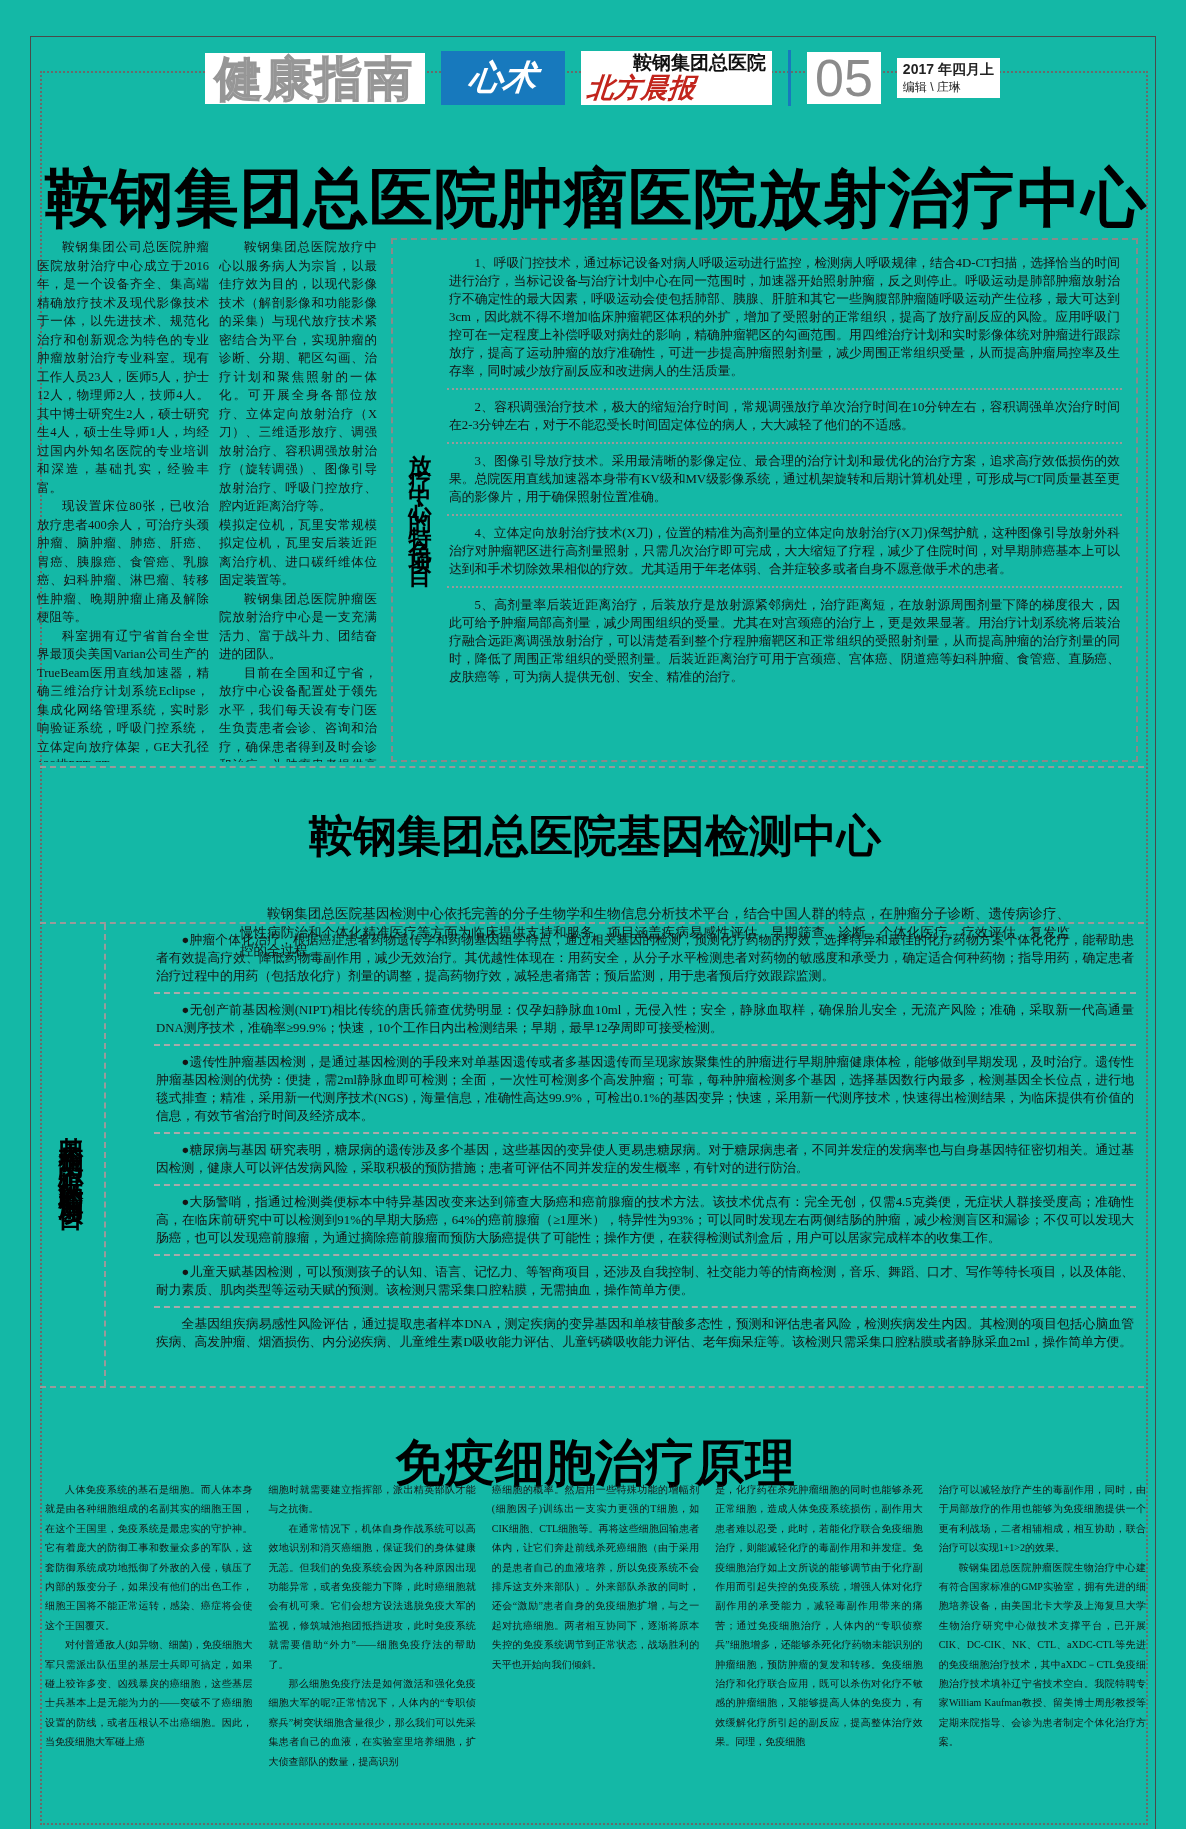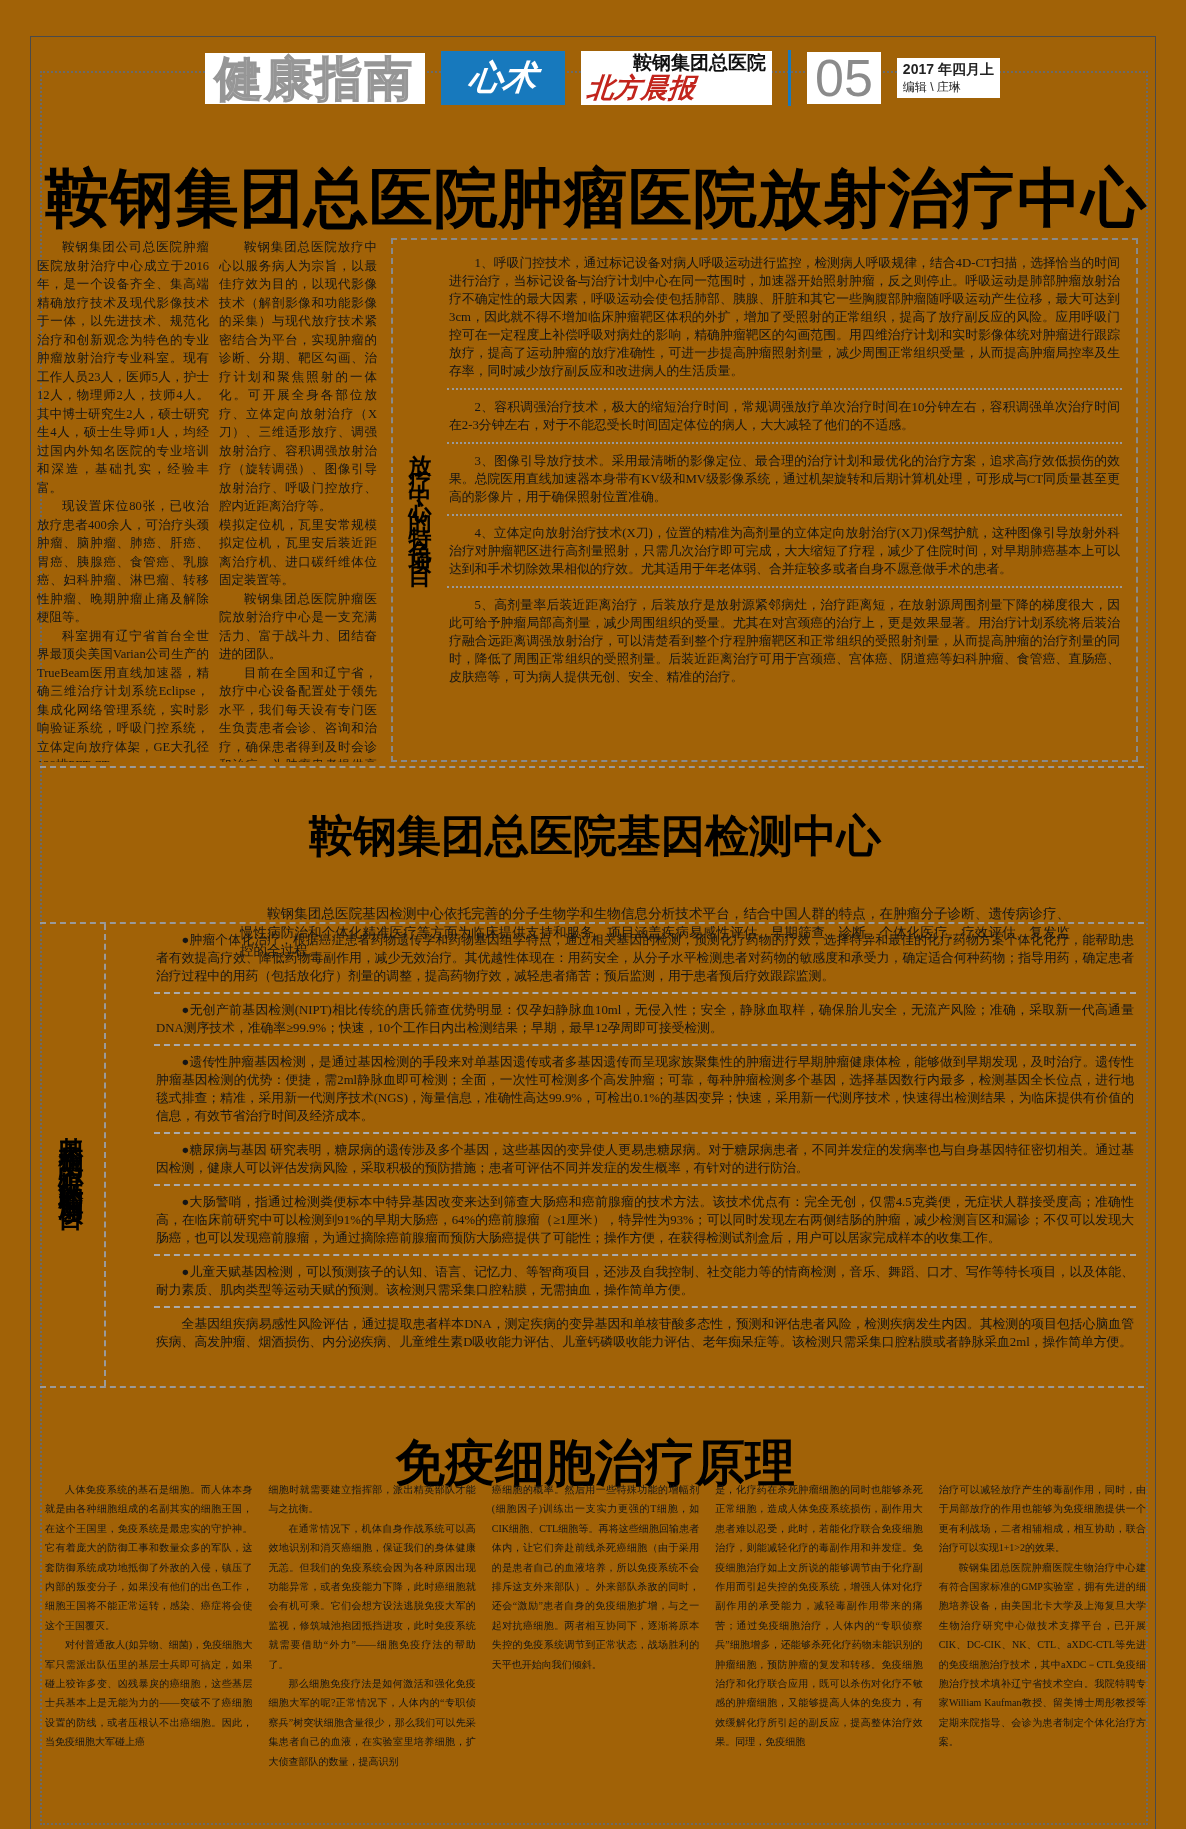--- a/index.html
+++ b/index.html
@@ -1,16 +1,16 @@
 <!DOCTYPE html>
 <html style="--brand-blue: #1779bd; --masthead-red: #c2241c;"><head>
 <meta charset="utf-8">
 <style>
   html,body{margin:0;padding:0;background:#ffffff;}
-  .page{position:relative;width:1186px;height:1829px;background:#a16207;overflow:hidden;
+  .page{position:relative;width:1186px;height:1829px;background:#14b8a6;overflow:hidden;
         font-family:"Liberation Serif","DejaVu Serif",serif;color:#151515;}
   .frame-outer{position:absolute;left:30px;top:36px;width:1124px;height:1793px;
         border:1px solid #4a4a4a;border-bottom:none;}
   .frame-dotted{position:absolute;left:40px;top:71px;width:1104px;height:1750px;
         border:2px dotted #6a6a6a;}
   
   .header-strip{position:absolute;left:205px;top:42px;height:72px;display:flex;
         align-items:center;gap:16px;z-index:5;}
   .masthead{font-family:"Liberation Sans","DejaVu Sans",sans-serif;font-size:47px;
         font-weight:700;color:#d6d6d6;-webkit-text-stroke:1.5px #969696;

